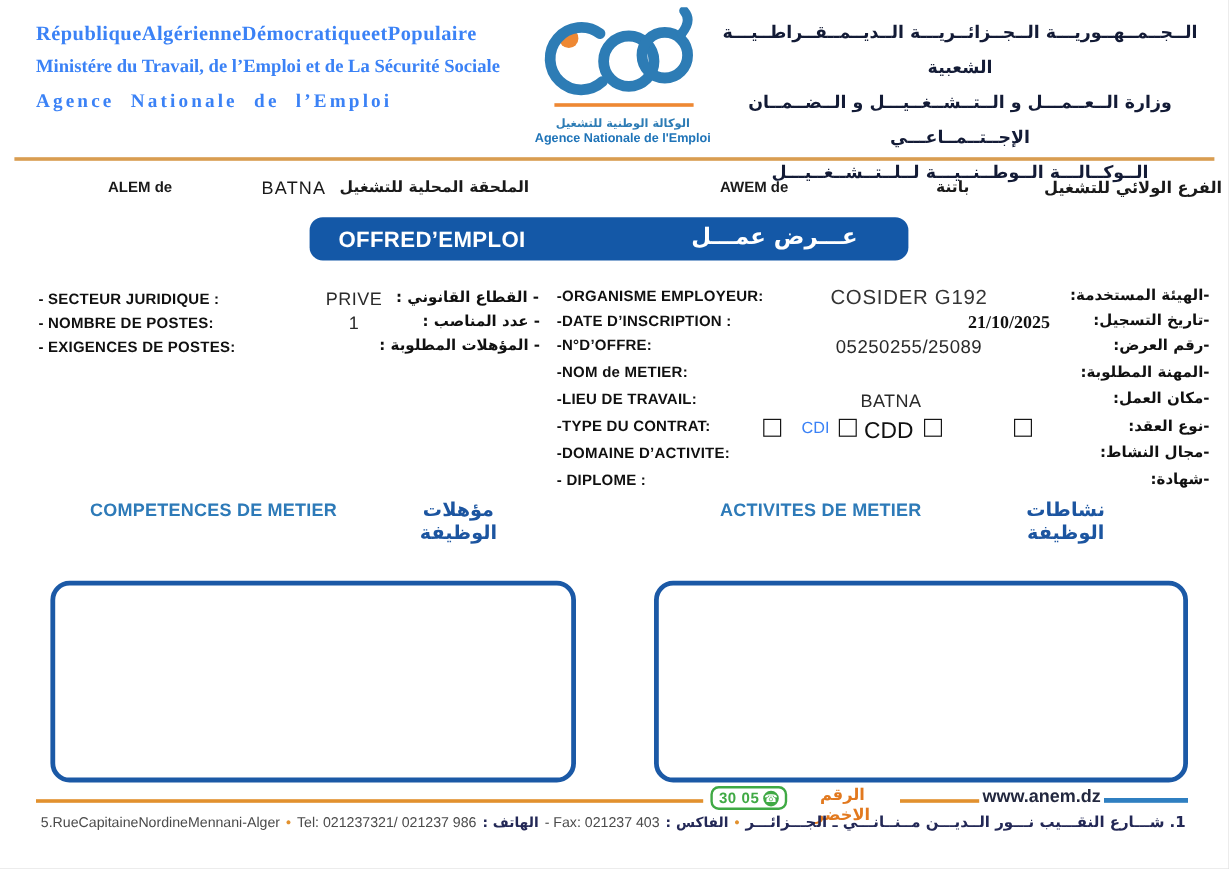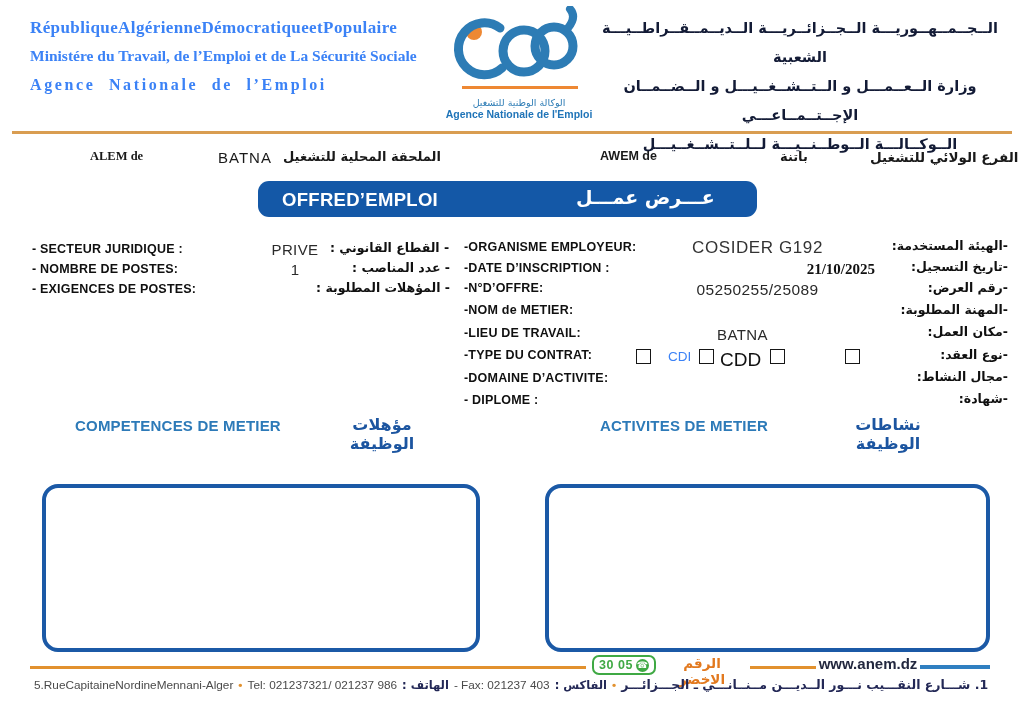--- a/index.html
+++ b/index.html
@@ -8,21 +8,21 @@
   .abs { position:absolute; }
 
   
   .hdr-fr { left:30px; top:18px; width:420px; color:#3b82f6; font-family:"Liberation Serif", serif; }
   .hdr-fr .l1 { font-size:17px; font-weight:bold; letter-spacing:.4px; }
   .hdr-fr .l2 { font-size:15.5px; font-weight:bold; margin-top:9px; }
   .hdr-fr .l3 { font-size:16px; font-weight:bold; margin-top:11px; letter-spacing:2.6px; word-spacing:7px; }
   .hdr-ar { right:14px; top:14px; width:420px; color:#131b36; text-align:center; direction:rtl;
             font-family:"DejaVu Sans", sans-serif; font-weight:bold; font-size:14.5px; line-height:29px; }
   .logo-wrap { left:443px; top:6px; width:152px; text-align:center; }
-  .logo-ar { color:#2d7cb5; font-family:"DejaVu Sans", sans-serif; font-size:9.5px; direction:rtl; margin-top:1px; }
+  .logo-ar { color:#2d7cb5; font-family:"DejaVu Sans", sans-serif; font-size:9.5px; direction:rtl; margin-top:1px;font-weight:bold; }
   .logo-fr { color:#1f74b8; font-weight:bold; font-size:10.5px; }
 
   .rule-top { left:12px; top:131px; width:1000px; height:2.5px; background:#d99d51; }
 
   
   .branch { top:149px; font-size:13px; color:#1a1a1a; }
   .b-label { font-weight:bold; font-size:12.5px; }
   .ar { font-family:"DejaVu Sans", sans-serif; direction:rtl; }
 
   
@@ -90,21 +90,21 @@
   </div>
 
   <div class="abs hdr-ar">
     <div>الــجــمــهــوريـــة الــجــزائــريـــة الــديــمــقــراطــيـــة الشعبية</div>
     <div>وزارة الــعــمـــل و الــتــشــغــيـــل و الــضــمــان الإجــتــمــاعـــي</div>
     <div>الــوكــالـــة الــوطــنــيـــة لــلــتــشــغــيـــل</div>
   </div>
 
   <div class="abs rule-top"></div>
 
-  <div class="abs branch b-label" style="left:90px;font-family:Liberation Serif, serif;">ALEM de</div>
+  <div class="abs branch b-label" style="left:90px;">ALEM de</div>
   <div class="abs branch" style="left:218px; font-size:15px; letter-spacing:1px;">BATNA</div>
   <div class="abs branch ar" style="left:283px; font-weight:bold;">الملحقة المحلية للتشغيل</div>
   <div class="abs branch b-label" style="left:600px;">AWEM de</div>
   <div class="abs branch ar" style="left:780px; font-weight:bold;">باتنة</div>
   <div class="abs branch ar" style="left:870px; font-weight:bold; font-size:13.5px;">الفرع الولائي للتشغيل</div>
 
   <div class="abs banner">
     <span class="fr">OFFRED’EMPLOI</span>
     <span class="ar-t">عـــرض عمـــل</span>
   </div>

